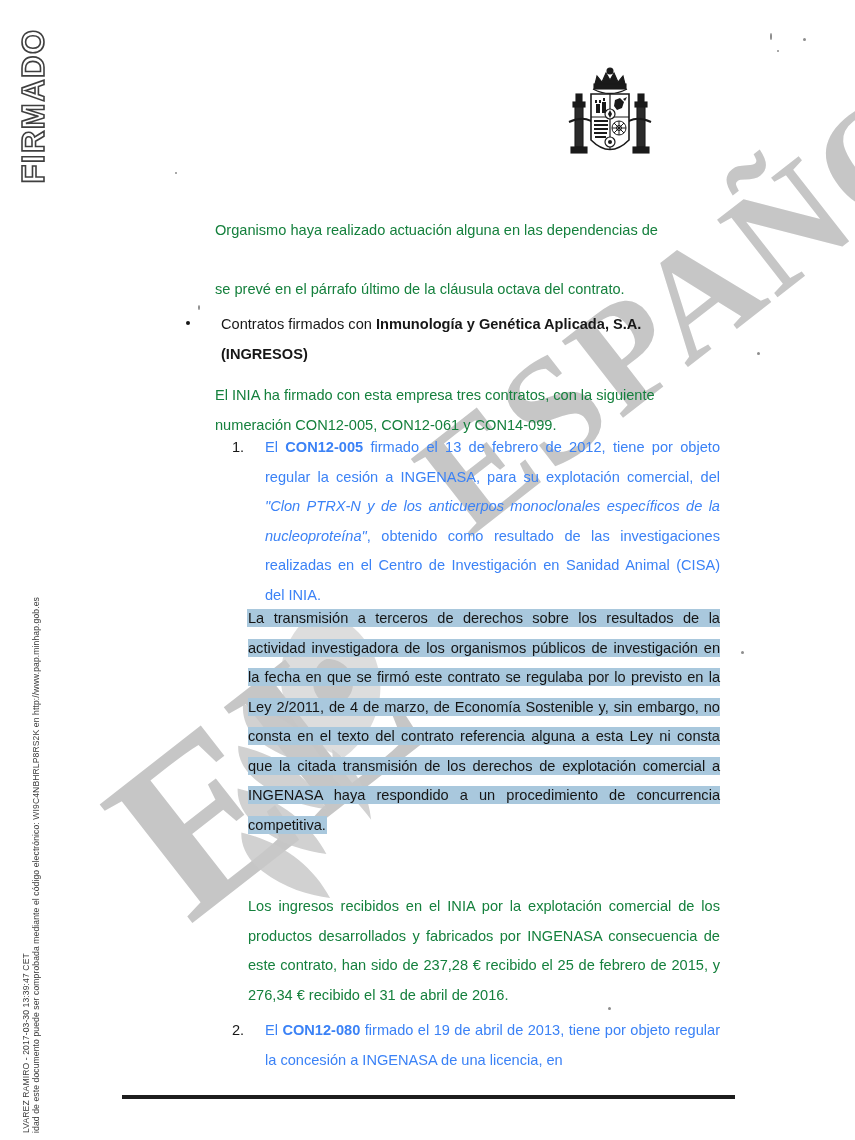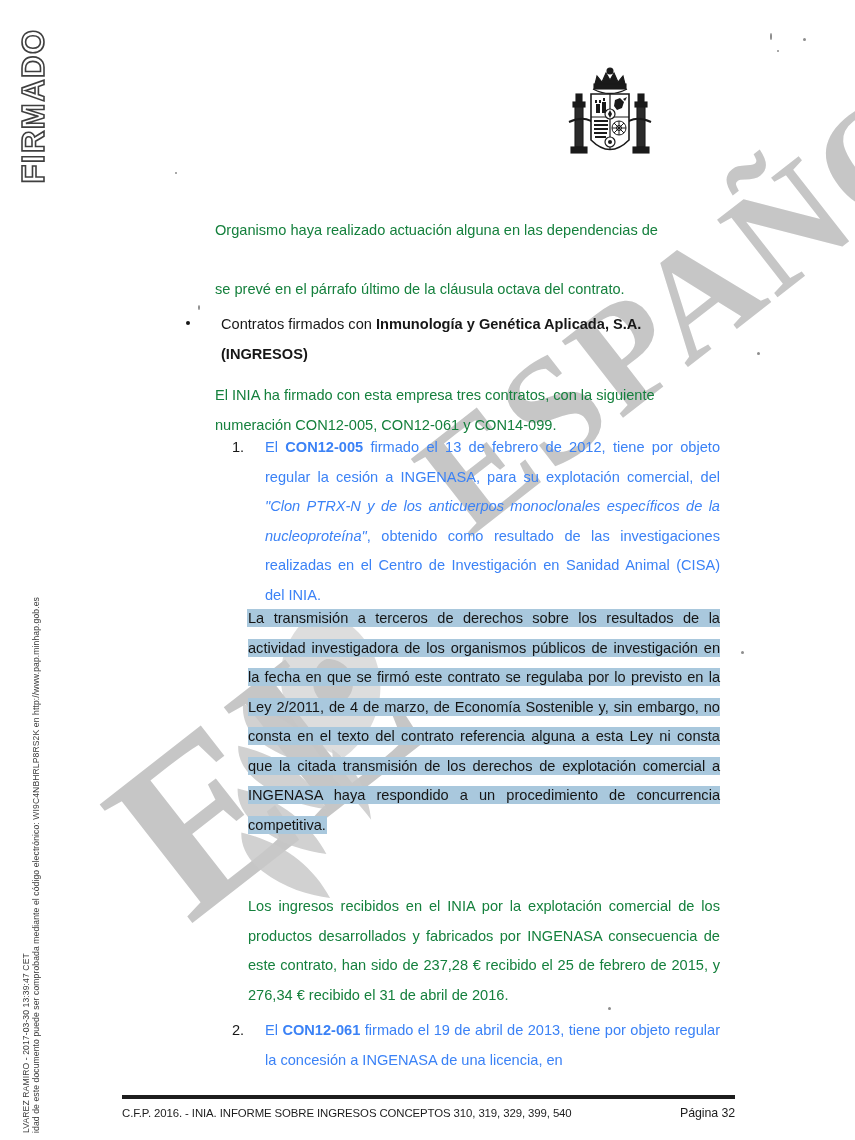--- a/index.html
+++ b/index.html
@@ -346,26 +346,22 @@
       <div class="num-marker">1.</div>
       <div class="num-body"><span>El </span><b>CON12-005</b><span> firmado el 13 de febrero de 2012, tiene por objeto regular la cesión a INGENASA, para su explotación comercial, del </span><i>"Clon PTRX-N y de los anticuerpos monoclonales específicos de la nucleoproteína"</i><span>, obtenido como resultado de las investigaciones realizadas en el Centro de Investigación en Sanidad Animal (CISA) del INIA.</span></div>
     </div>
 
     <div id="highlight-para"><span class="hl">La transmisión a terceros de derechos sobre los resultados de la actividad investigadora de los organismos públicos de investigación en la fecha en que se firmó este contrato se regulaba por lo previsto en la Ley 2/2011, de 4 de marzo, de Economía Sostenible y, sin embargo, no consta en el texto del contrato referencia alguna a esta Ley ni consta que la citada transmisión de los derechos de explotación comercial a INGENASA haya respondido a un </span><span class="hl">procedimiento de concurrencia competitiva.</span></div>
 
     <div class="para" id="para-income" style="left:248px; top:869px; width:472px;">Los ingresos recibidos en el INIA por la explotación comercial de los productos desarrollados y fabricados por INGENASA consecuencia de este contrato, han sido de 237,28 € recibido el 25 de febrero de 2015, y 276,34 € recibido el 31 de abril de 2016.</div>
 
     <div class="num-item" id="num-item-2" style="left:232px; top:1016px; width:488px;">
       <div class="num-marker">2.</div>
-      <div class="num-body"><span>El </span><b>CON12-061</b><span> firmado el 19 de abril de 2013, tiene por objeto regular la concesión a INGENASA de una licencia, en</span></div>
+      <div class="num-body"><span>El </span><b>CON12-080</b><span> firmado el 19 de abril de 2013, tiene por objeto regular la concesión a INGENASA de una licencia, en</span></div>
     </div>
 
   </div>
 
   <div id="footer">
     <div id="footer-rule"></div>
-    <div id="footer-row">
-      <span id="footer-reference">C.F.P. 2016. - INIA. INFORME SOBRE INGRESOS CONCEPTOS 310, 319, 329, 399, 540</span>
-      <span id="footer-page-number">Página 32</span>
-    </div>
   </div>
 
 </div>
 
 </body></html>

